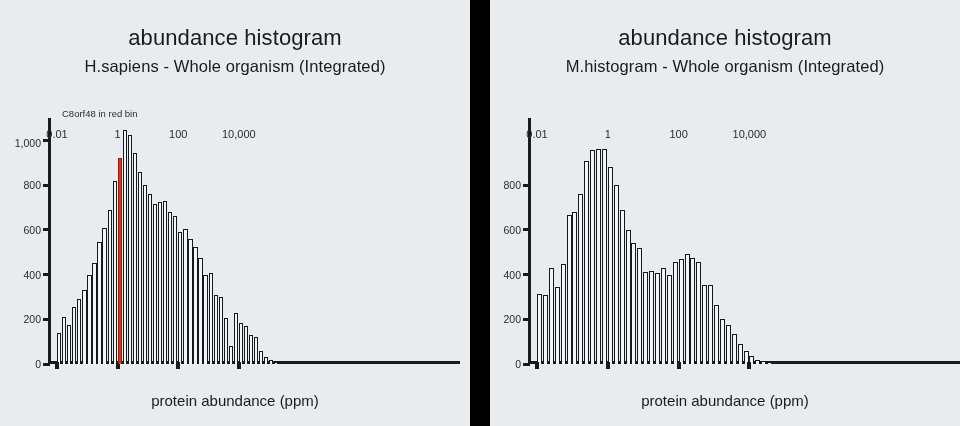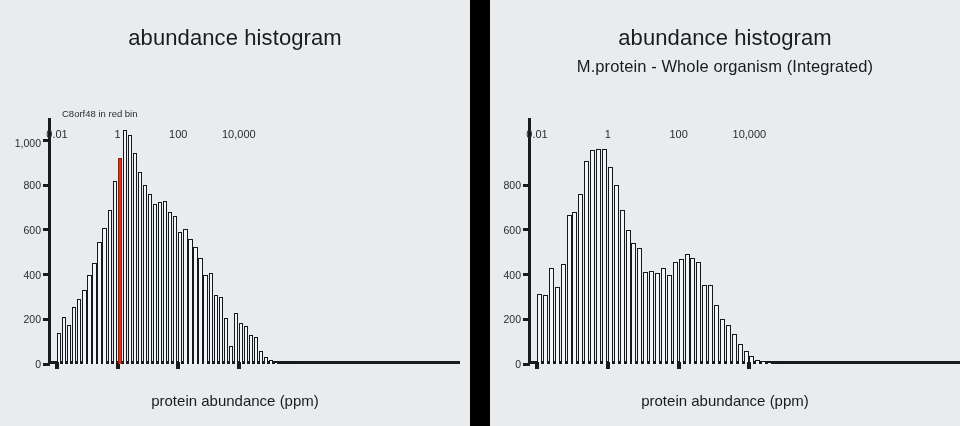--- a/index.html
+++ b/index.html
@@ -135,20 +135,21 @@
     z-index: 3;
   }
 </style>
 </head>
 <body>
 
 <div id="slide">
 
   <div class="panel" id="panel-left">
     <div class="chart-title title-main">abundance histogram</div>
+    <div class="chart-title title-sub">H.sapiens - Whole organism (Integrated)</div>
 
     <div class="annotation" id="anno-left" style="left: 62px; top: 108px; text-align: center;">C8orf48 in red bin</div>
 
     <div class="plot" id="plot-left" style="left: 48px; top: 118px; width: 412px; height: 246px;">
       <div class="plot-area" id="area-left" style="width: 412px; height: 246px;">
         <div class="yaxis-line"></div>
         <div class="xaxis-line" id="xline-left" style="width: 412px;"></div>
         <div class="bars" id="bars-left" style="width: 412px;">
             <div class="bar" style="left: 9px; width: 4.25px; height: 31.3091px;"></div>
             <div class="bar" style="left: 14.05px; width: 4.25px; height: 46.9636px;"></div>
@@ -222,21 +223,21 @@
         </div>
     </div>
 
     <div class="xlabel" id="xlabel-left" style="left: 0px; width: 470px; top: 392px;">protein abundance (ppm)</div>
   </div>
 
   <div class="divider"></div>
 
   <div class="panel" id="panel-right">
     <div class="chart-title title-main">abundance histogram</div>
-    <div class="chart-title title-sub">M.protein - Whole organism (Integrated)</div>
+    <div class="chart-title title-sub">M.histogram - Whole organism (Integrated)</div>
 
     <div class="plot" id="plot-right" style="left: 38px; top: 118px; width: 420px; height: 246px;">
       <div class="plot-area" id="area-right" style="width: 420px; height: 246px;">
         <div class="yaxis-line"></div>
         <div class="xaxis-line" id="xline-right" style="width: 470px;"></div>
         <div class="bars" id="bars-right" style="width: 420px;">
             <div class="bar" style="left: 9px; width: 5px; height: 70.4455px;"></div>
             <div class="bar" style="left: 14.9px; width: 5px; height: 69.3273px;"></div>
             <div class="bar" style="left: 20.8px; width: 5px; height: 96.1636px;"></div>
             <div class="bar" style="left: 26.7px; width: 5px; height: 77.1545px;"></div>

